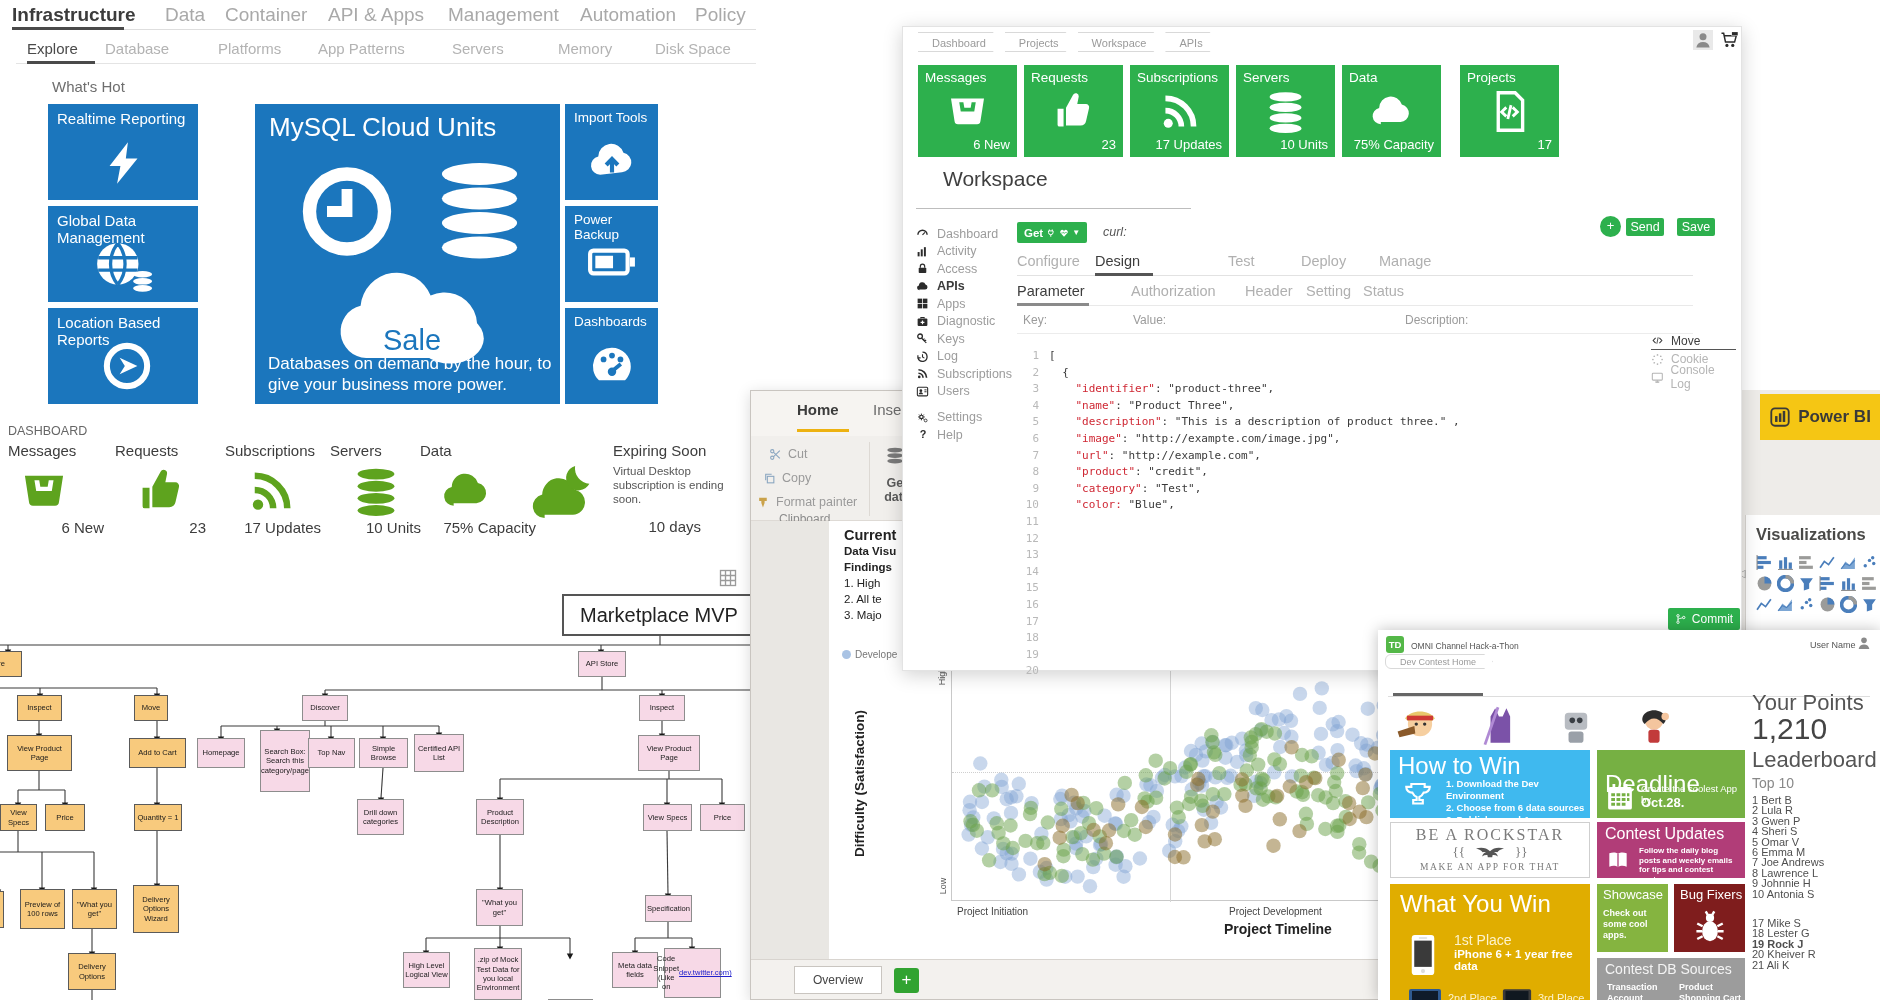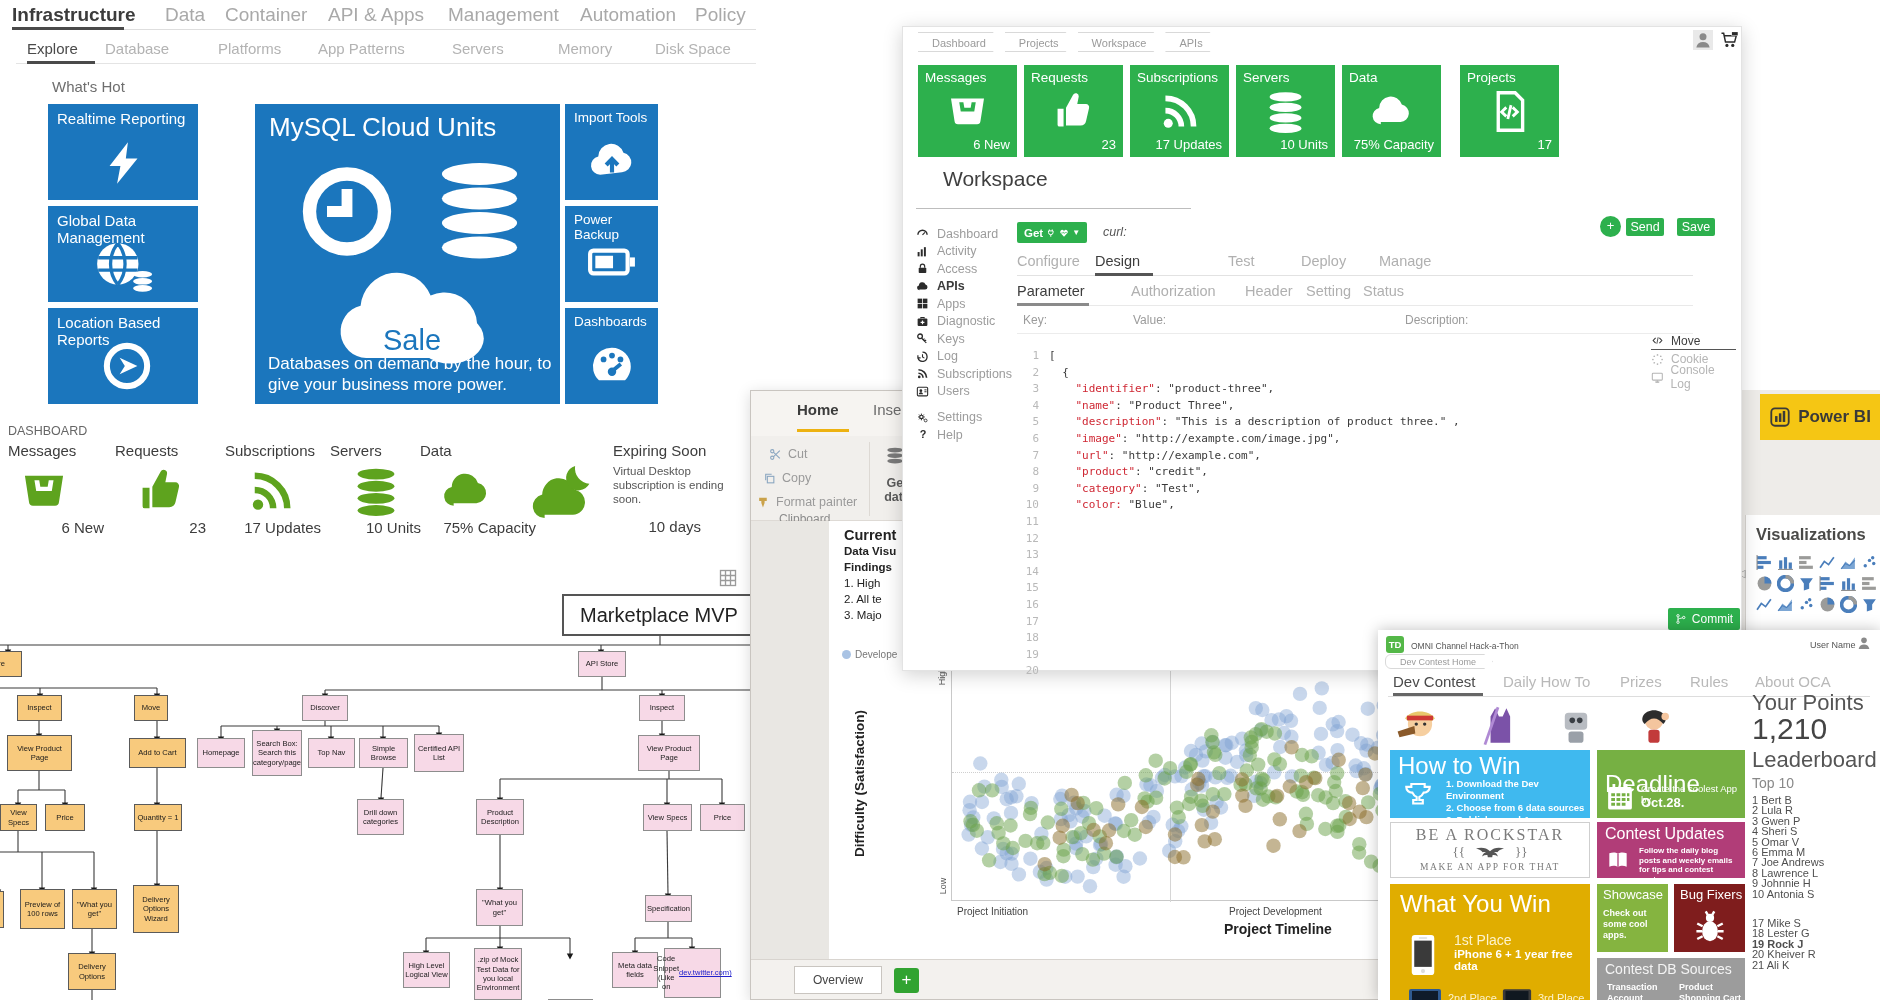--- a/index.html
+++ b/index.html
@@ -384,21 +384,21 @@
       </div>
       <div class="fnode o" style="left: 7px; top: 735px; width: 65px; height: 36px;">
         <span>View Product Page</span>
       </div>
       <div class="fnode o" style="left: 129px; top: 738px; width: 57px; height: 30px;">
         <span>Add to Cart</span>
       </div>
       <div class="fnode p" style="left: 197px; top: 738px; width: 48px; height: 30px;">
         <span>Homepage</span>
       </div>
-      <div class="fnode p" style="left: 252px; top: 730px; width: 50px; height: 46px;">
+      <div class="fnode p" style="left: 260px; top: 730px; width: 50px; height: 62px;">
         <span>Search Box: Search this category/page</span>
       </div>
       <div class="fnode p" style="left: 308px; top: 738px; width: 47px; height: 30px;">
         <span>Top Nav</span>
       </div>
       <div class="fnode p" style="left: 359px; top: 738px; width: 49px; height: 30px;">
         <span>Simple Browse</span>
       </div>
       <div class="fnode p" style="left: 414px; top: 734px; width: 50px; height: 38px;">
         <span>Certified API List</span>
@@ -1391,27 +1391,20 @@
       <svg viewBox="0 0 24 24" fill="#8a8a8a">
         <circle cx="12" cy="8" r="4.2"></circle>
         <path d="M4 21c.8-4.4 4-6.6 8-6.6s7.2 2.2 8 6.6z"></path>
       </svg>
     </span>
   <div class="abs" style="left:7px;top:24px;">
     <div class="crumb" style="font-size:9px;height:15px;line-height:14px;border:1px solid #d9d9d9;border-radius:6px 0 0 6px;">
       <span>Dev Contest Home</span>
     </div>
   </div>
-  <div id="contest-tabs" class="abs" style="left:0;top:43px;width:502px;height:20px;">
-      <span class="ctab on" style="left: 15px;">Dev Contest</span>
-      <span class="ctab" style="left: 125px;">Daily How To</span>
-      <span class="ctab" style="left: 242px;">Prizes</span>
-      <span class="ctab" style="left: 312px;">Rules</span>
-      <span class="ctab" style="left: 377px;">About OCA</span>
-    </div>
   <div class="abs" style="left:15px;top:63px;width:90px;height:2.5px;background:#666;"></div>
   <div class="abs" style="left:10px;top:66px;width:482px;height:1px;background:#ddd;"></div>
   <div id="mascots" class="abs" style="left:14px;top:72px;width:350px;height:46px;display:flex;gap:22px;">
       <span class="ic" style="width: 56px; height: 46px; display: inline-block;">
         <svg viewBox="0 0 60 46">
           <circle cx="30" cy="22" r="13" fill="#f6cfa0"></circle>
           <path d="M14 16c6-10 26-10 32 0l-4 3c-8-6-16-6-24 0z" fill="#e8c86c"></path>
           <rect x="16" y="13" width="28" height="5" fill="#cf3a35"></rect>
           <path d="M6 30 24 24l1 8-17 4z" fill="#8a5a2a"></path>
           <circle cx="26" cy="22" r="1.8" fill="#333"></circle>

